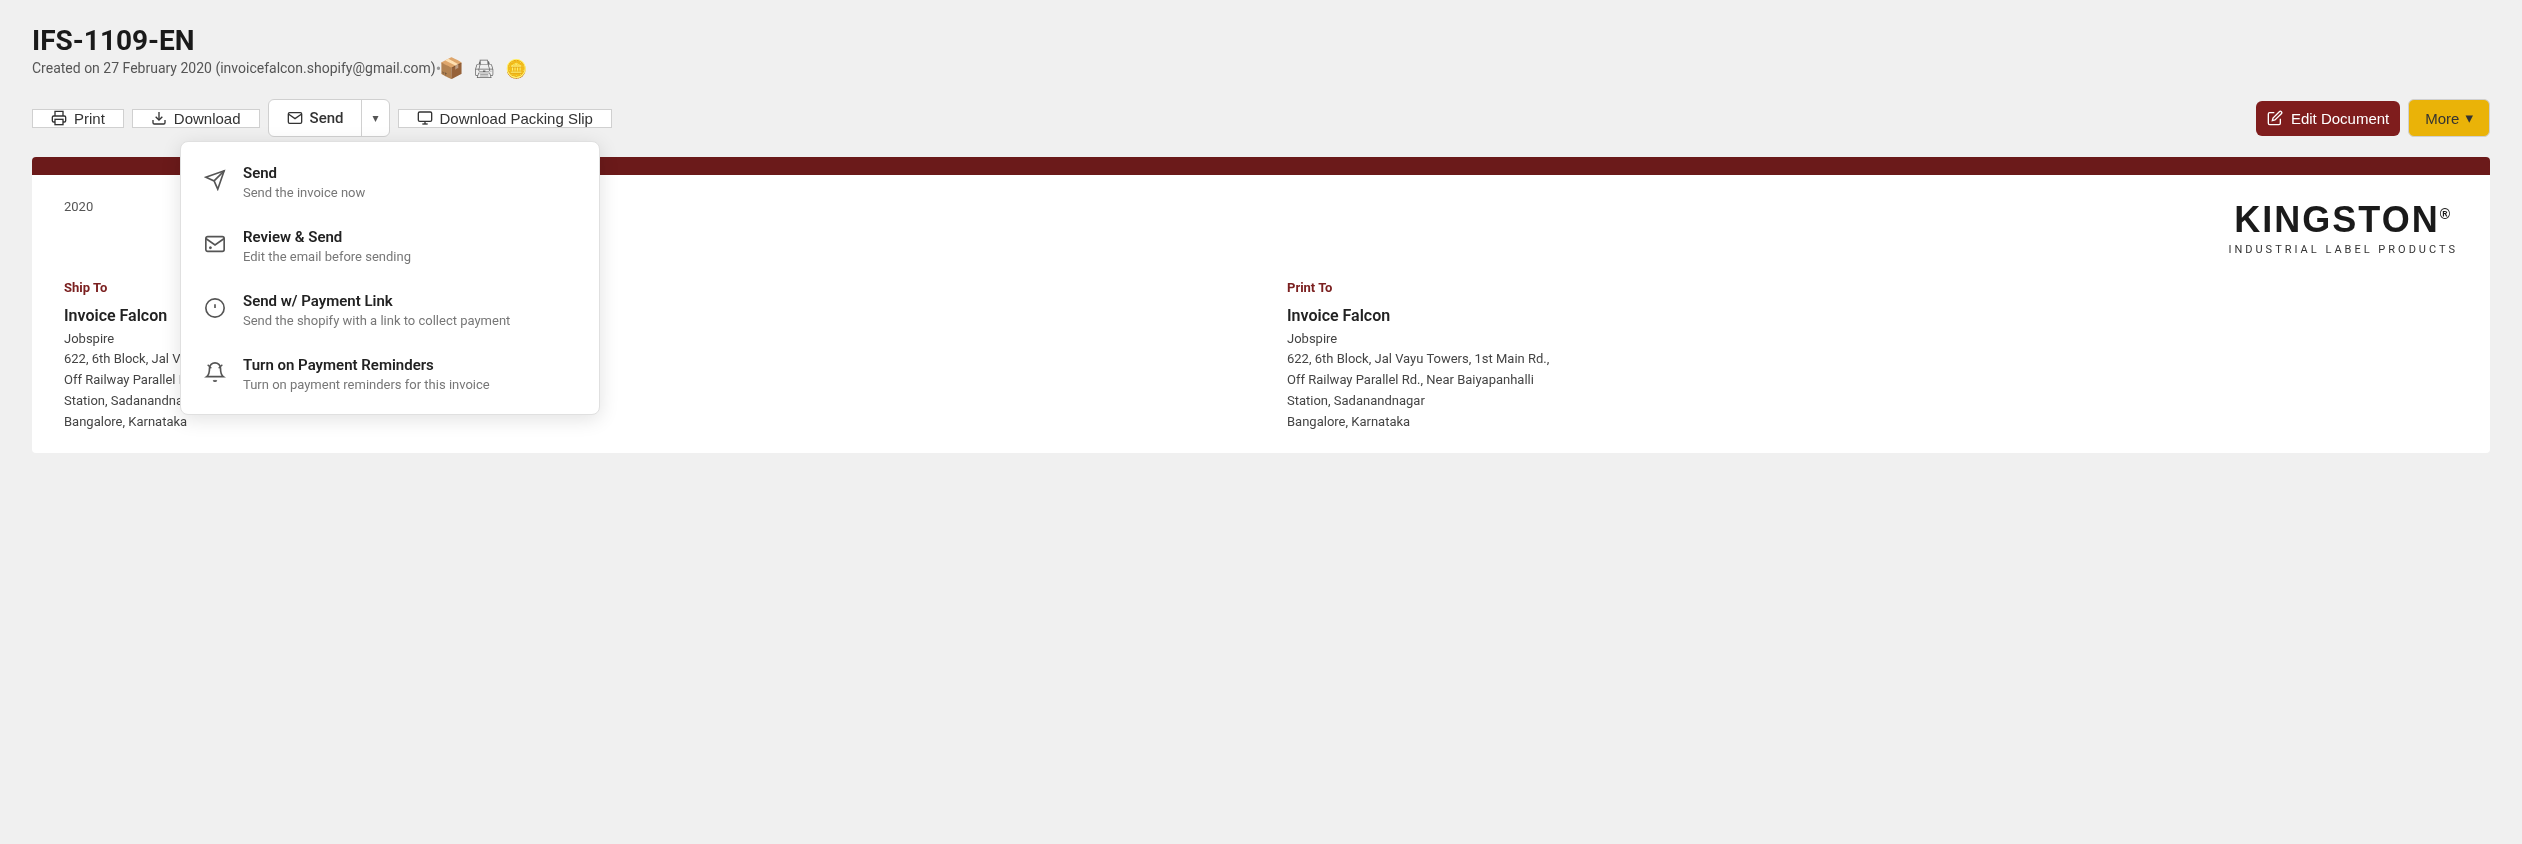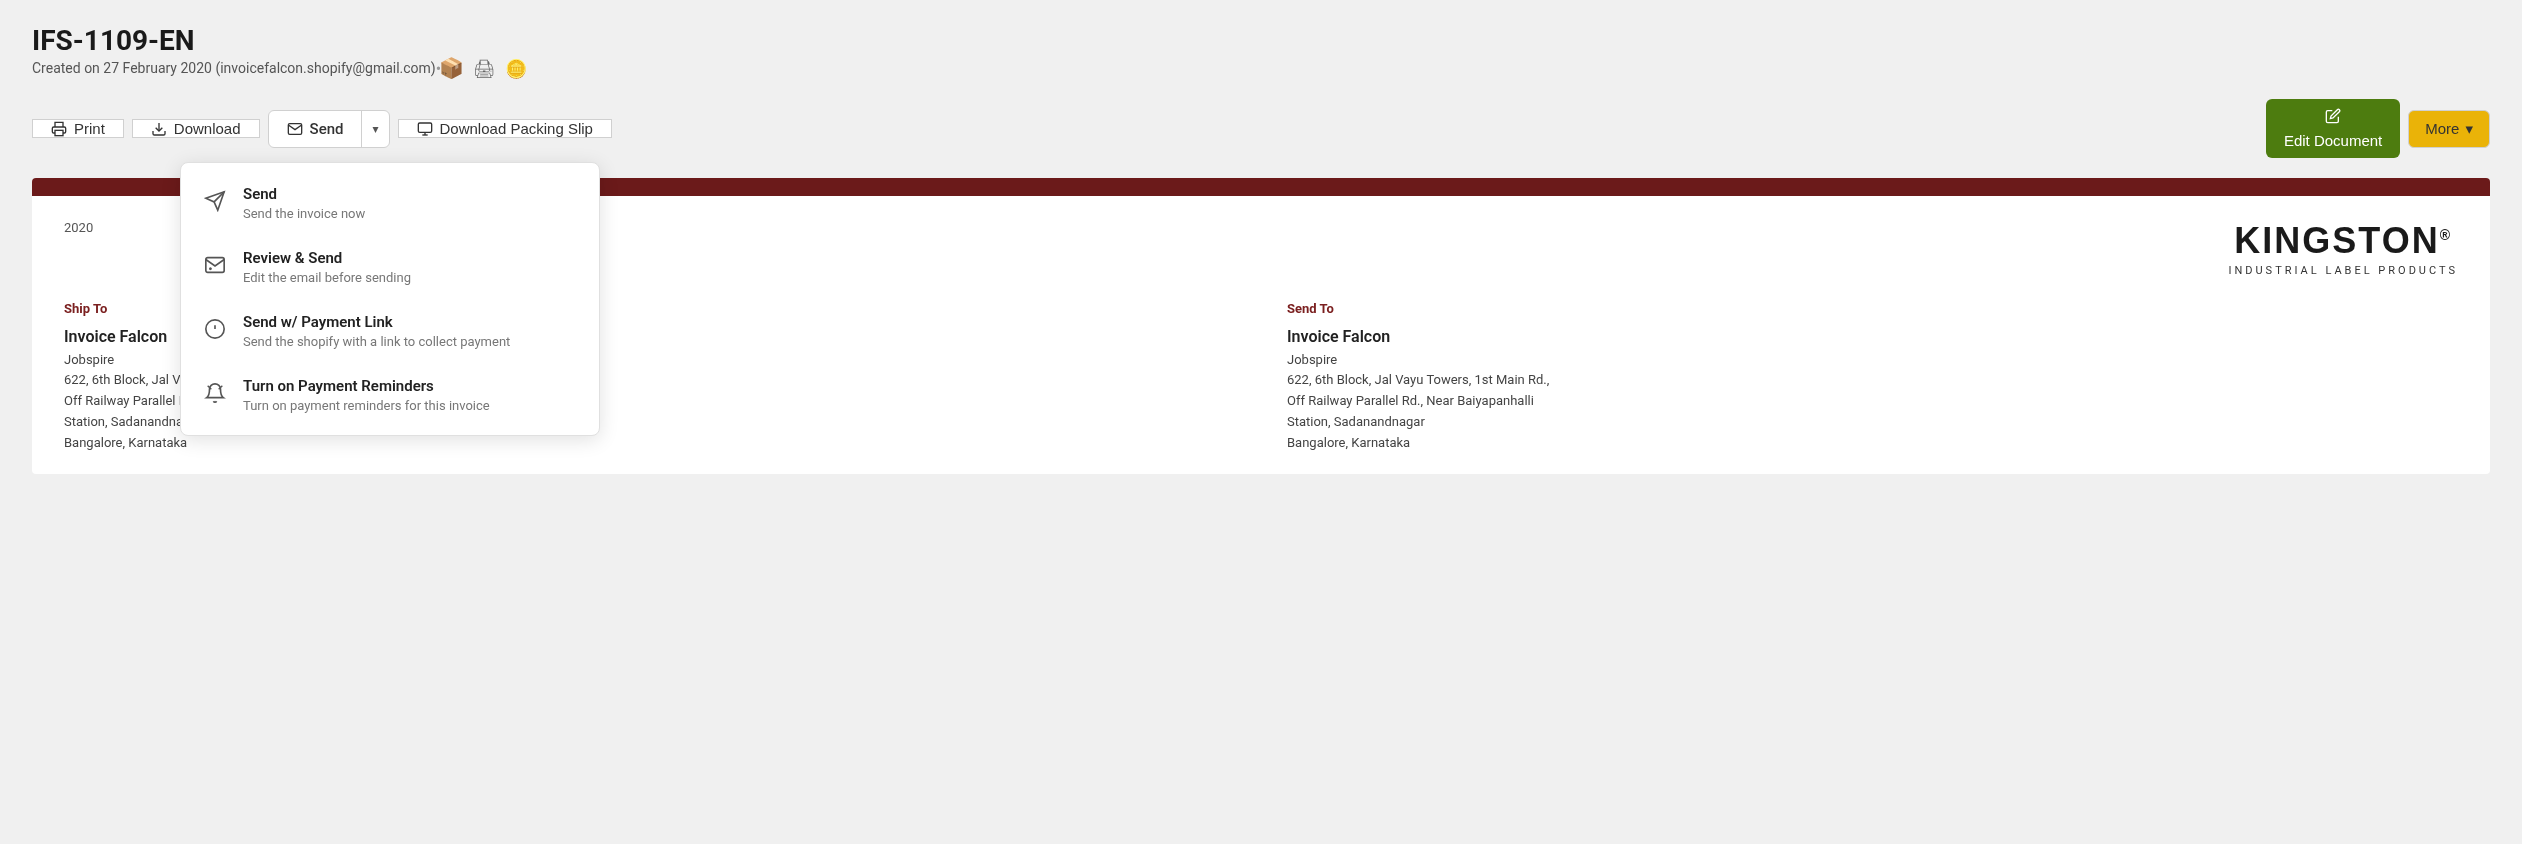--- a/index.html
+++ b/index.html
@@ -96,33 +96,32 @@
     }
 
     .btn-send .send-chevron {
       padding: 9px 10px;
       cursor: pointer;
       color: #555;
       font-size: 12px;
     }
 
     .btn-primary {
-      background: #4d7c0f;
+      background: #7f1d1d;
       border: none;
       color: #fff;
-      padding: 9px 18px;
+      padding: 9px 11px;
       border-radius: 6px;
       font-size: 15px;
       font-weight: 500;
       cursor: pointer;
       display: flex;
       align-items: center;
       gap: 8px;
       margin-left: auto;
-      flex-direction: column;
     }
 
     .btn-more {
       display: flex;
       align-items: center;
       gap: 6px;
       padding: 9px 16px;
       border: 1.5px solid #d0d0d0;
       border-radius: 6px;
       background: #eab308;
@@ -433,21 +432,21 @@
       <div class="address-col">
         <div class="col-title">Ship To</div>
         <div class="company">Invoice Falcon</div>
         <div class="address-text">Jobspire</div>
         <div class="address-text">622, 6th Block, Jal Vayu Towers, 1st Main Rd.,</div>
         <div class="address-text">Off Railway Parallel Rd., Near Baiyapanhalli</div>
         <div class="address-text">Station, Sadanandnagar</div>
         <div class="address-text">Bangalore, Karnataka</div>
       </div>
       <div class="address-col">
-        <div class="col-title">Send To</div>
+        <div class="col-title">Print To</div>
         <div class="company">Invoice Falcon</div>
         <div class="address-text">Jobspire</div>
         <div class="address-text">622, 6th Block, Jal Vayu Towers, 1st Main Rd.,</div>
         <div class="address-text">Off Railway Parallel Rd., Near Baiyapanhalli</div>
         <div class="address-text">Station, Sadanandnagar</div>
         <div class="address-text">Bangalore, Karnataka</div>
       </div>
     </div>
   </div>
 </div>

